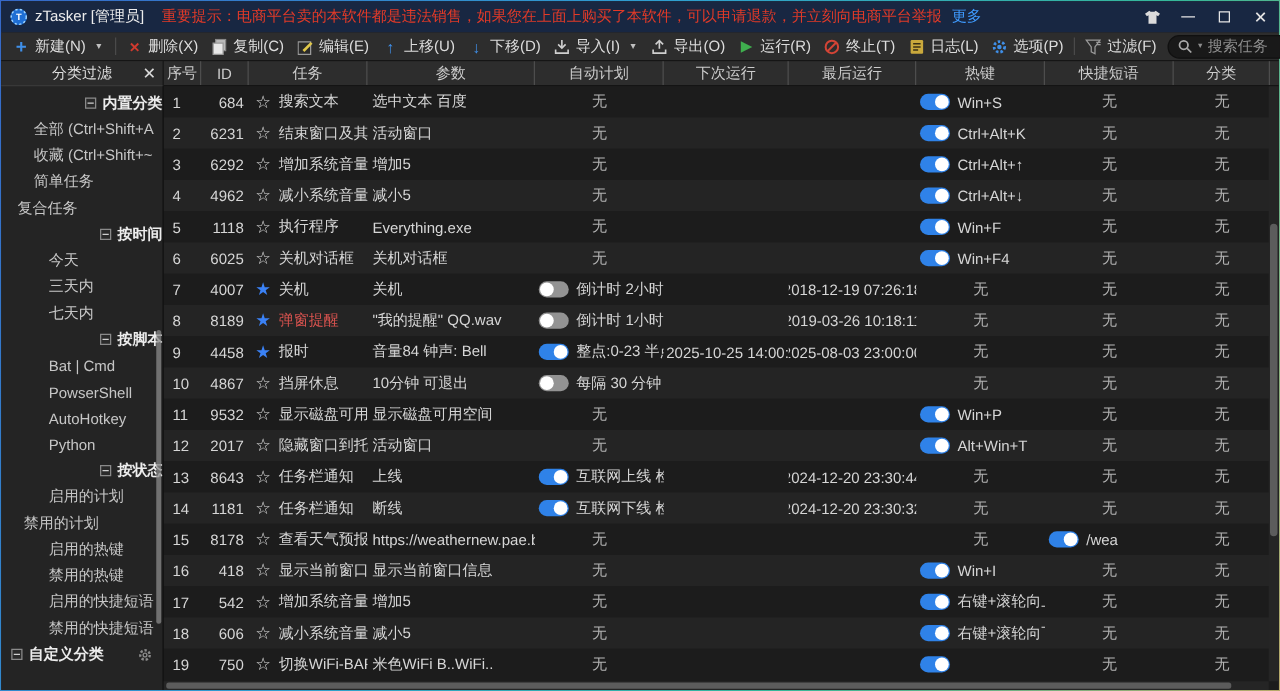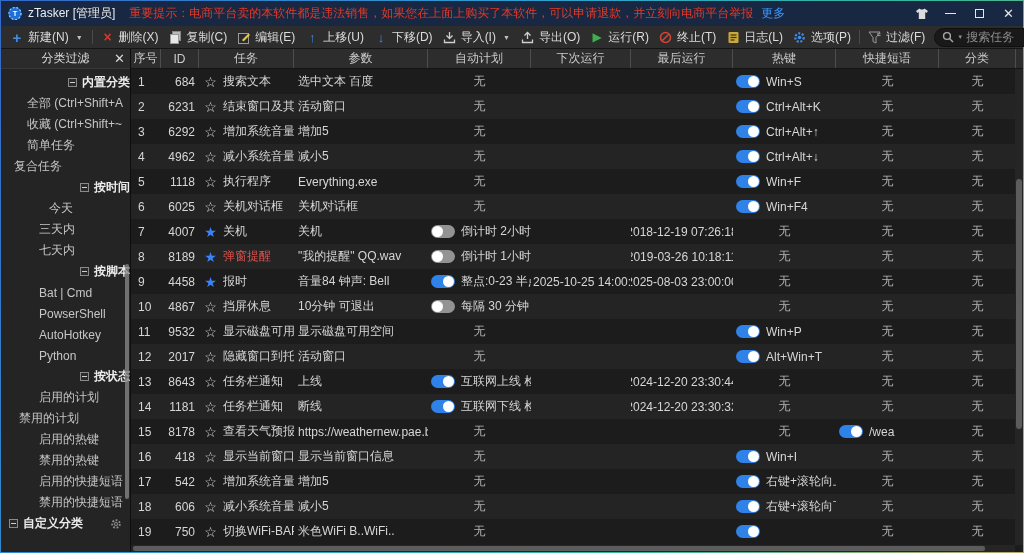--- a/index.html
+++ b/index.html
@@ -285,21 +285,21 @@
             <div class="tree-row" style="padding-left: 26px;">
               <span>简单任务</span>
             </div>
             <div class="tree-row" style="padding-left: 13px;">
               <span>复合任务</span>
             </div>
             <div class="tree-row group" style="padding-left: 19px;">
               <span class="minusbox"></span>
               <span>按时间</span>
             </div>
-            <div class="tree-row" style="padding-left: 48px;">
+            <div class="tree-row" style="padding-left: 38px;">
               <span>今天</span>
             </div>
             <div class="tree-row" style="padding-left: 38px;">
               <span>三天内</span>
             </div>
             <div class="tree-row" style="padding-left: 38px;">
               <span>七天内</span>
             </div>
             <div class="tree-row group" style="padding-left: 19px;">
               <span class="minusbox"></span>

